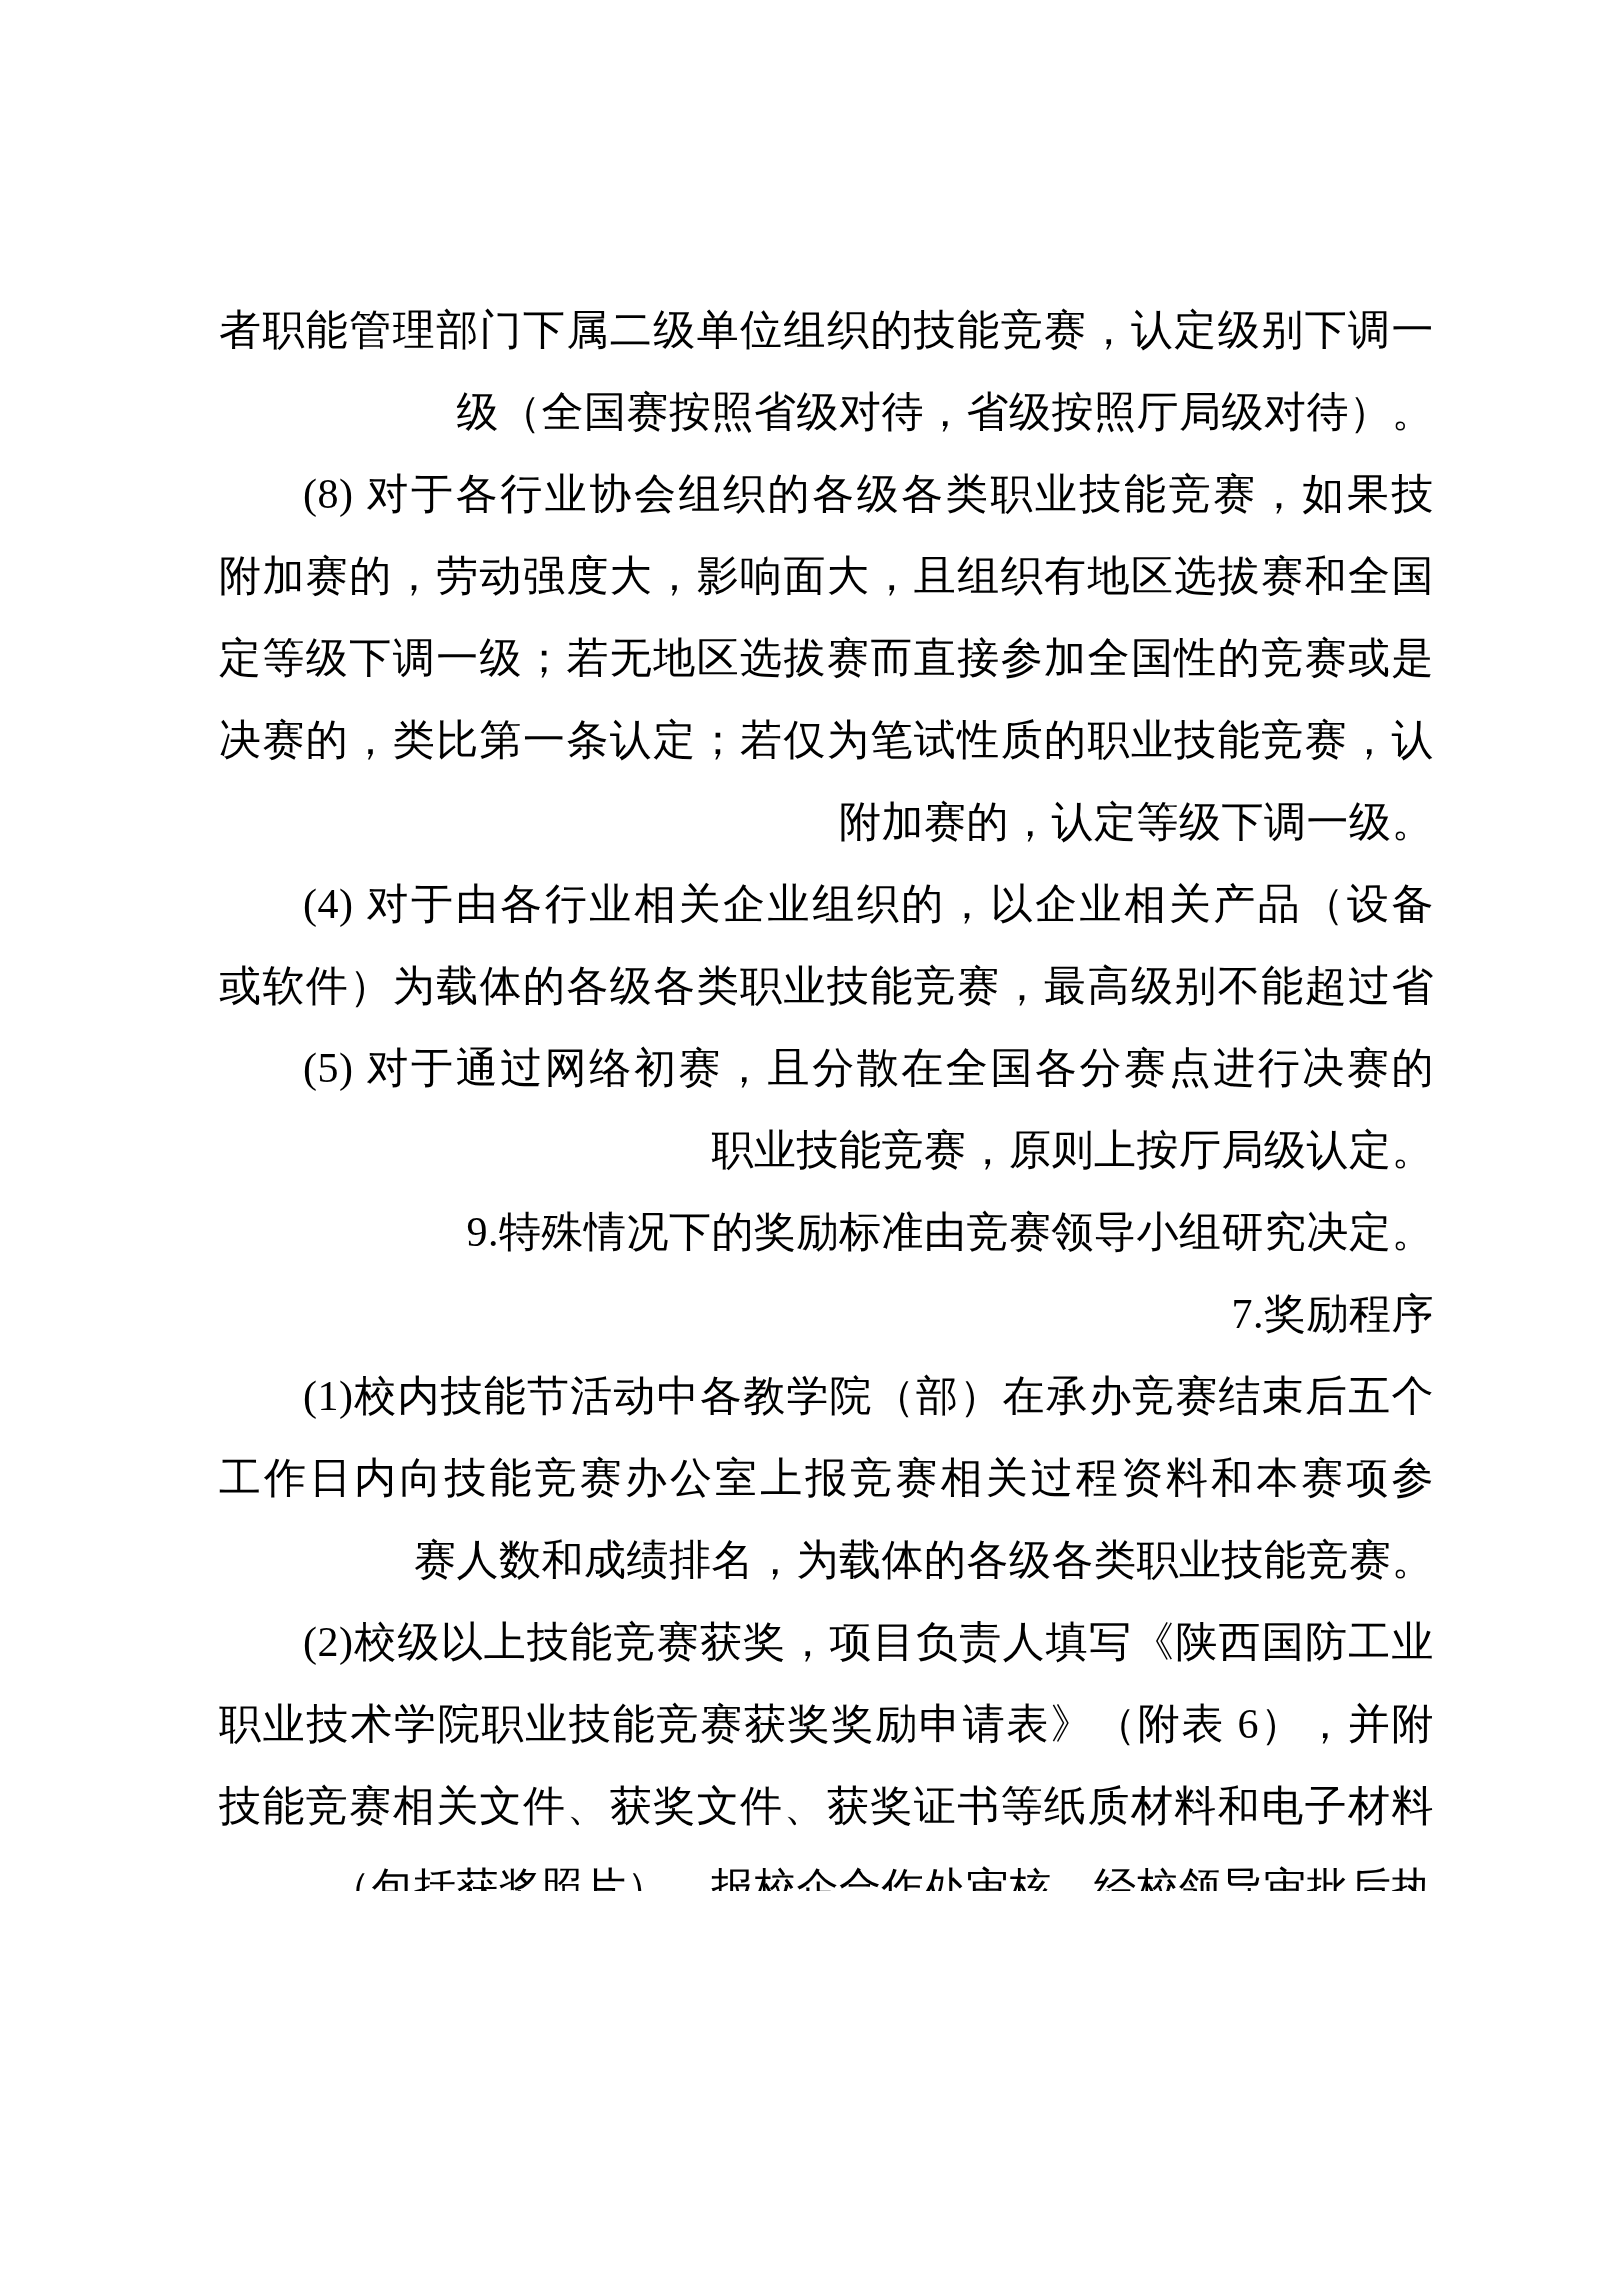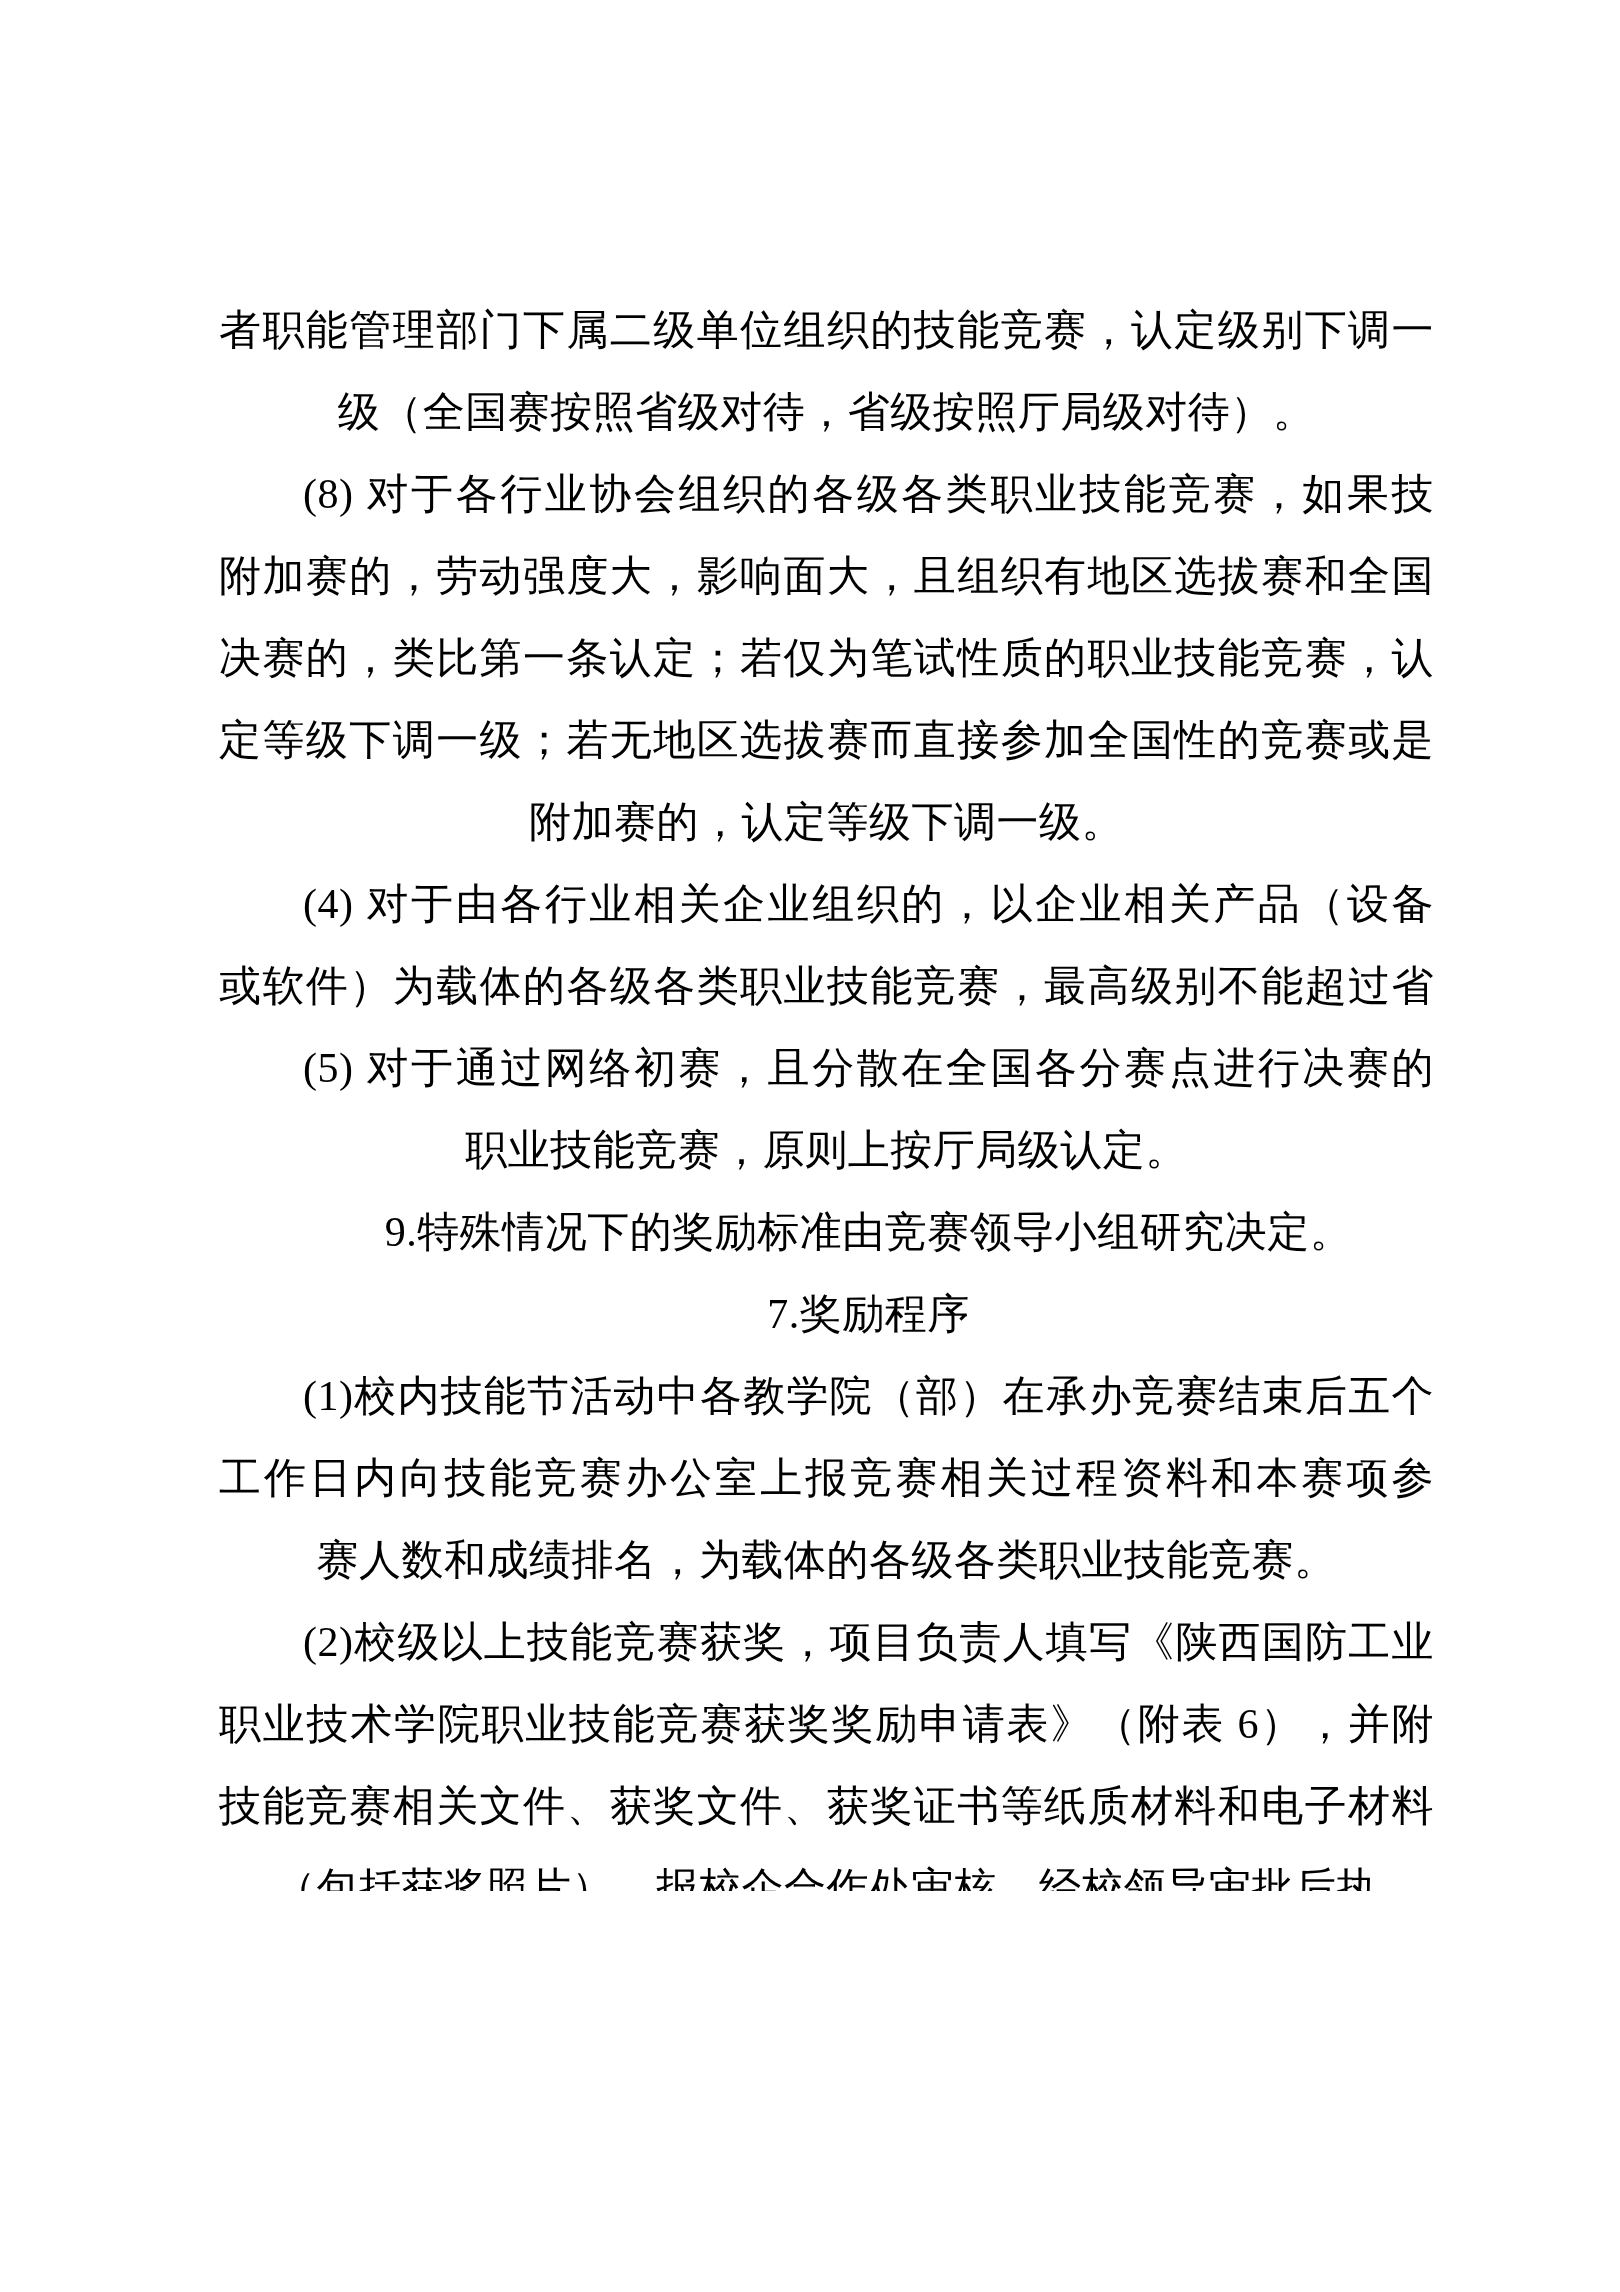--- a/index.html
+++ b/index.html
@@ -21,21 +21,21 @@
     left: 219px;
     top: 289px;
     width: 1215px;
     font-size: 42px;
     line-height: 82px;
     letter-spacing: 0.5px;
   }
   .line {
     margin: 0;
     padding: 0;
-    text-align: center;
+    text-align: right;
   }
   
   .fill {
     text-align: justify;
     text-align-last: justify;
   }
   
   .indent {
     text-indent: 84px;
   }
@@ -50,22 +50,22 @@
 </style>
 </head>
 <body>
 
 <div class="page">
   <div class="text-block">
     <div class="line fill">者职能管理部门下属二级单位组织的技能竞赛，认定级别下调一</div>
     <div class="line">级（全国赛按照省级对待，省级按照厅局级对待）。</div>
     <div class="line fill indent">(8) 对于各行业协会组织的各级各类职业技能竞赛，如果技</div>
     <div class="line fill">附加赛的，劳动强度大，影响面大，且组织有地区选拔赛和全国</div>
+    <div class="line fill">定等级下调一级；若无地区选拔赛而直接参加全国性的竞赛或是</div>
     <div class="line fill">决赛的，类比第一条认定；若仅为笔试性质的职业技能竞赛，认</div>
-    <div class="line fill">定等级下调一级；若无地区选拔赛而直接参加全国性的竞赛或是</div>
     <div class="line">附加赛的，认定等级下调一级。</div>
     <div class="line fill indent">(4) 对于由各行业相关企业组织的，以企业相关产品（设备</div>
     <div class="line fill">或软件）为载体的各级各类职业技能竞赛，最高级别不能超过省</div>
     <div class="line fill indent">(5) 对于通过网络初赛，且分散在全国各分赛点进行决赛的</div>
     <div class="line">职业技能竞赛，原则上按厅局级认定。</div>
     <div class="line indent">9.特殊情况下的奖励标准由竞赛领导小组研究决定。</div>
     <div class="line indent">7.奖励程序</div>
     <div class="line fill indent">(1)校内技能节活动中各教学院（部）在承办竞赛结束后五个</div>
     <div class="line fill">工作日内向技能竞赛办公室上报竞赛相关过程资料和本赛项参</div>
     <div class="line">赛人数和成绩排名，为载体的各级各类职业技能竞赛。</div>

